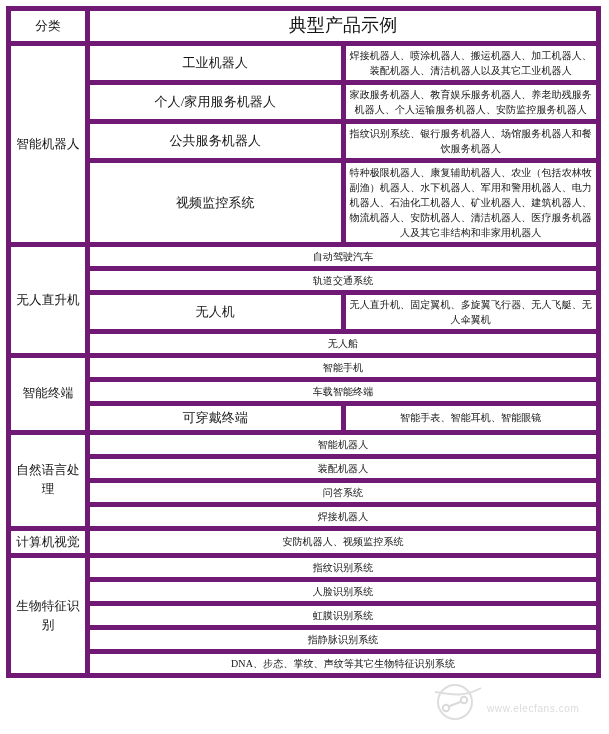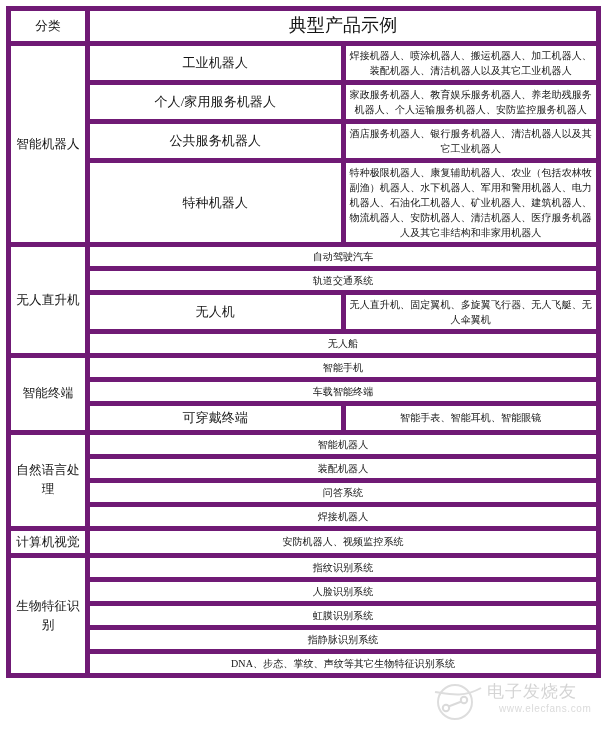--- a/index.html
+++ b/index.html
@@ -77,21 +77,20 @@
   }
   #watermark .wm-url {
     position: absolute;
     left: 58px;
     top: 27px;
     font-size: 10px;
     color: #a8a8a8;
     font-family: "Liberation Sans", sans-serif;
     letter-spacing: 0.6px;
     white-space: nowrap;
-    margin-left: 12px;
   }
   #watermark svg { position: absolute; left: 0; top: 2px; }
 </style>
 </head>
 <body>
 
 <div id="table-wrap">
   <table class="ai-table">
     <tbody id="table-body">
         <tr>
@@ -102,24 +101,24 @@
           <td class="cat" rowspan="4">智能机器人</td>
           <td class="sub" rowspan="1">工业机器人</td>
           <td class="prod">焊接机器人、喷涂机器人、搬运机器人、加工机器人、装配机器人、清洁机器人以及其它工业机器人</td>
         </tr>
         <tr>
           <td class="sub" rowspan="1">个人/家用服务机器人</td>
           <td class="prod">家政服务机器人、教育娱乐服务机器人、养老助残服务机器人、个人运输服务机器人、安防监控服务机器人</td>
         </tr>
         <tr>
           <td class="sub" rowspan="1">公共服务机器人</td>
-          <td class="prod">酒店服务机器人、银行服务机器人、清洁机器人以及其它工业机器人</td>
+          <td class="prod">指纹识别系统、银行服务机器人、场馆服务机器人和餐饮服务机器人</td>
         </tr>
         <tr>
-          <td class="sub" rowspan="1">特种机器人</td>
+          <td class="sub" rowspan="1">视频监控系统</td>
           <td class="prod">特种极限机器人、康复辅助机器人、农业（包括农林牧副渔）机器人、水下机器人、军用和警用机器人、电力机器人、石油化工机器人、矿业机器人、建筑机器人、物流机器人、安防机器人、清洁机器人、医疗服务机器人及其它非结构和非家用机器人</td>
         </tr>
         <tr>
           <td class="cat" rowspan="4">无人直升机</td>
           <td class="prod" colspan="2">自动驾驶汽车</td>
         </tr>
         <tr>
           <td class="prod" colspan="2">轨道交通系统</td>
         </tr>
         <tr>
@@ -177,16 +176,15 @@
   </table>
 
   <div id="watermark">
     <svg width="56" height="46" viewBox="0 0 56 46">
       <circle cx="26" cy="24" r="17" fill="none" stroke="#b0b0b0" stroke-width="2"></circle>
       <path d="M6 14 C20 16, 34 20, 52 10" fill="none" stroke="#b0b0b0" stroke-width="2"></path>
       <circle cx="17" cy="30" r="3.2" fill="none" stroke="#a8a8a8" stroke-width="2"></circle>
       <circle cx="35" cy="22" r="3.2" fill="none" stroke="#a8a8a8" stroke-width="2"></circle>
       <line x1="19.5" y1="28.5" x2="32.5" y2="23.5" stroke="#a8a8a8" stroke-width="2"></line>
     </svg>
-    <div class="wm-text">电子发烧友</div>
     <div class="wm-url">www.elecfans.com</div>
   </div>
 </div>
 
 </body></html>

